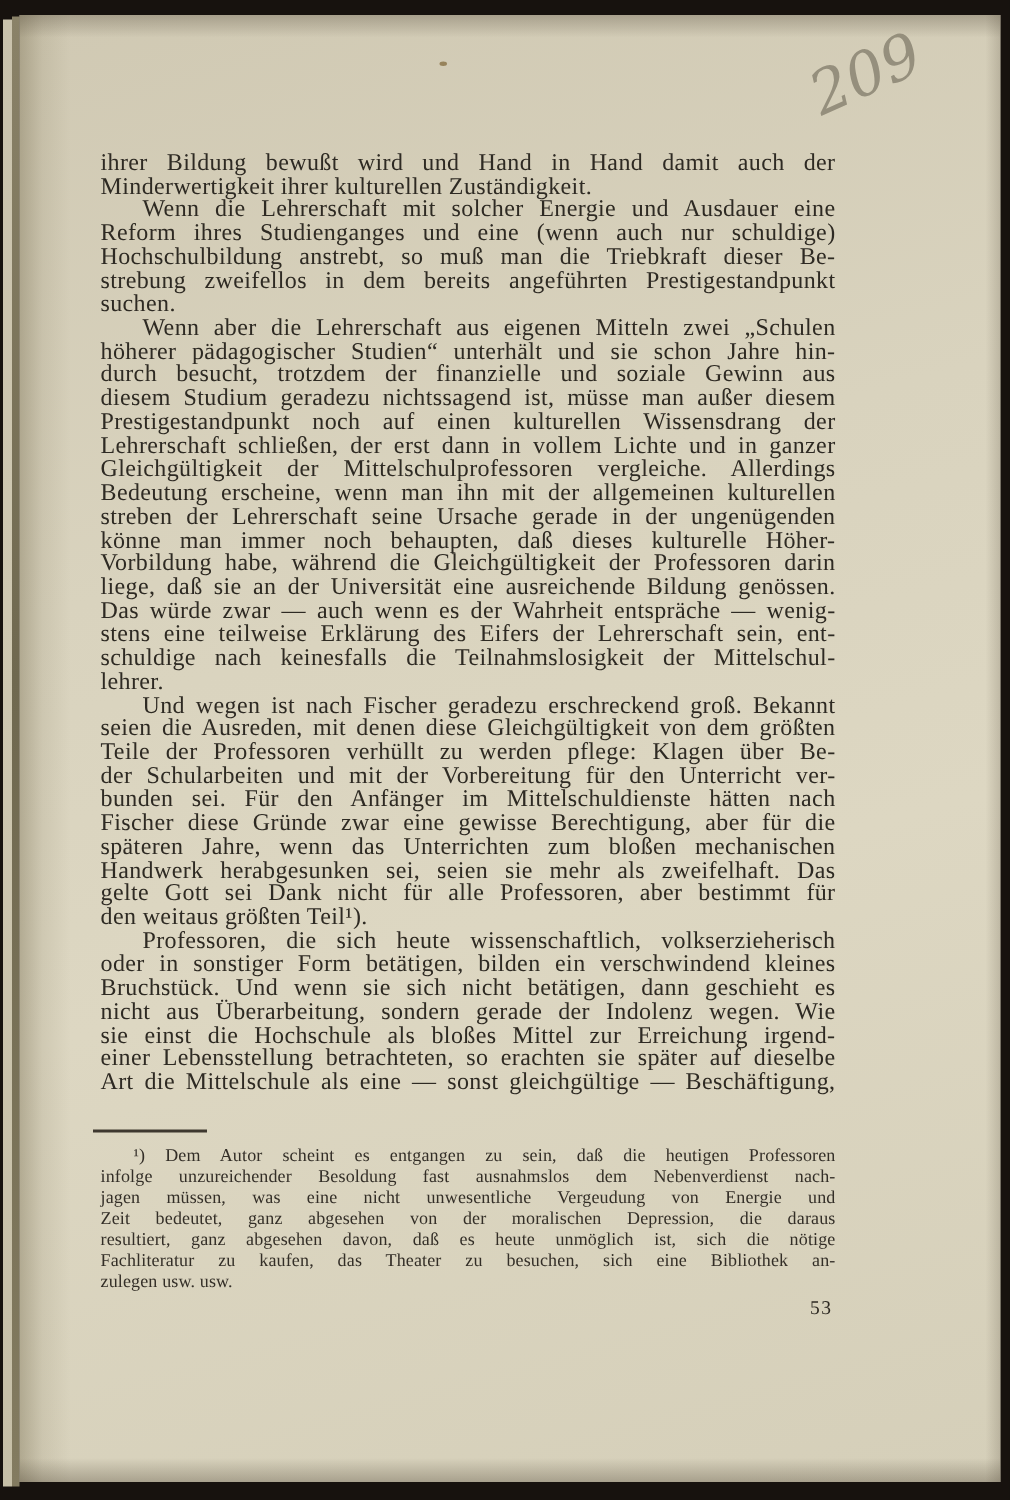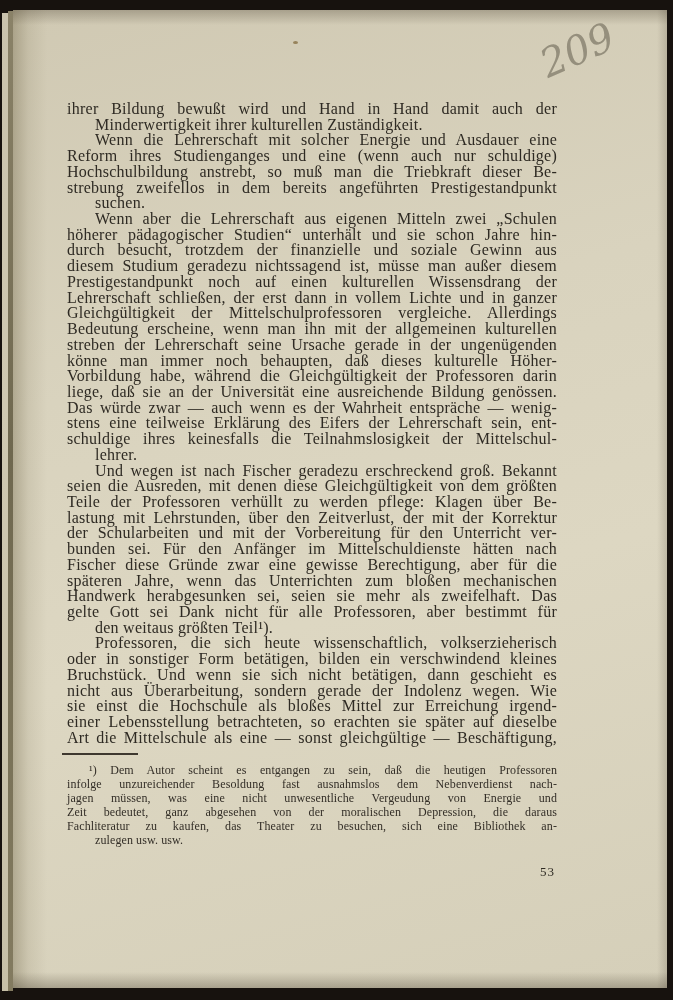--- a/index.html
+++ b/index.html
@@ -43,21 +43,21 @@
     position:absolute; top:0; bottom:0; right:0; width:10px;
     background:linear-gradient(270deg,rgba(60,50,35,0.18),rgba(60,50,35,0));
   }
 
   .body-text {
     position:absolute; left:54px; top:91px; width:490px;
     font-size:16px; line-height:15.72px;
     color:#2e2a23; letter-spacing:0.25px;
   }
   .line { text-align:justify; text-align-last:justify; }
-  .line.para-end { text-align-last:left;margin-left:28px; }
+  .line.para-end { text-align-last:left; }
   .line.indent { text-indent:28px;font-family:Liberation Serif, serif; }
 
   .footnote-rule {
     position:absolute; left:49px; top:743px; width:76px; height:1.5px;
     background:#3e382f;
   }
   .footnote {
     position:absolute; left:54px; top:753px; width:490px;
     font-size:12px; line-height:14px;
     color:#332e27; letter-spacing:0.1px;
@@ -114,26 +114,25 @@
         <div class="line">Prestigestandpunkt noch auf einen kulturellen Wissensdrang der</div>
         <div class="line">Lehrerschaft schließen, der erst dann in vollem Lichte und in ganzer</div>
         <div class="line">Gleichgültigkeit der Mittelschulprofessoren vergleiche. Allerdings</div>
         <div class="line">Bedeutung erscheine, wenn man ihn mit der allgemeinen kulturellen</div>
         <div class="line">streben der Lehrerschaft seine Ursache gerade in der ungenügenden</div>
         <div class="line">könne man immer noch behaupten, daß dieses kulturelle Höher-</div>
         <div class="line">Vorbildung habe, während die Gleichgültigkeit der Professoren darin</div>
         <div class="line">liege, daß sie an der Universität eine ausreichende Bildung genössen.</div>
         <div class="line">Das würde zwar — auch wenn es der Wahrheit entspräche — wenig-</div>
         <div class="line">stens eine teilweise Erklärung des Eifers der Lehrerschaft sein, ent-</div>
-        <div class="line">schuldige ihres keinesfalls die Teilnahmslosigkeit der Mittelschul-</div>
+        <div class="line">schuldige nach keinesfalls die Teilnahmslosigkeit der Mittelschul-</div>
         <div class="line para-end">lehrer.</div>
         <div class="line indent">Und wegen ist nach Fischer geradezu erschreckend groß. Bekannt</div>
         <div class="line">seien die Ausreden, mit denen diese Gleichgültigkeit von dem größten</div>
         <div class="line">Teile der Professoren verhüllt zu werden pflege: Klagen über Be-</div>
-        <div class="line">lastung mit Lehrstunden, über den Zeitverlust, der mit der Korrektur</div>
         <div class="line">der Schularbeiten und mit der Vorbereitung für den Unterricht ver-</div>
         <div class="line">bunden sei. Für den Anfänger im Mittelschuldienste hätten nach</div>
         <div class="line">Fischer diese Gründe zwar eine gewisse Berechtigung, aber für die</div>
         <div class="line">späteren Jahre, wenn das Unterrichten zum bloßen mechanischen</div>
         <div class="line">Handwerk herabgesunken sei, seien sie mehr als zweifelhaft. Das</div>
         <div class="line">gelte Gott sei Dank nicht für alle Professoren, aber bestimmt für</div>
         <div class="line para-end">den weitaus größten Teil¹).</div>
         <div class="line indent">Professoren, die sich heute wissenschaftlich, volkserzieherisch</div>
         <div class="line">oder in sonstiger Form betätigen, bilden ein verschwindend kleines</div>
         <div class="line">Bruchstück. Und wenn sie sich nicht betätigen, dann geschieht es</div>
@@ -142,19 +141,20 @@
         <div class="line">einer Lebensstellung betrachteten, so erachten sie später auf dieselbe</div>
         <div class="line">Art die Mittelschule als eine — sonst gleichgültige — Beschäftigung,</div>
       </div>
 
     <div class="footnote-rule"></div>
     <div class="footnote">
         <div class="line indent">¹) Dem Autor scheint es entgangen zu sein, daß die heutigen Professoren</div>
         <div class="line">infolge unzureichender Besoldung fast ausnahmslos dem Nebenverdienst nach-</div>
         <div class="line">jagen müssen, was eine nicht unwesentliche Vergeudung von Energie und</div>
         <div class="line">Zeit bedeutet, ganz abgesehen von der moralischen Depression, die daraus</div>
+        <div class="line">resultiert, ganz abgesehen davon, daß es heute unmöglich ist, sich die nötige</div>
         <div class="line">Fachliteratur zu kaufen, das Theater zu besuchen, sich eine Bibliothek an-</div>
         <div class="line para-end">zulegen usw. usw.</div>
       </div>
 
     <div class="page-number">53</div>
   </div>
 </div>
 
 </body></html>

